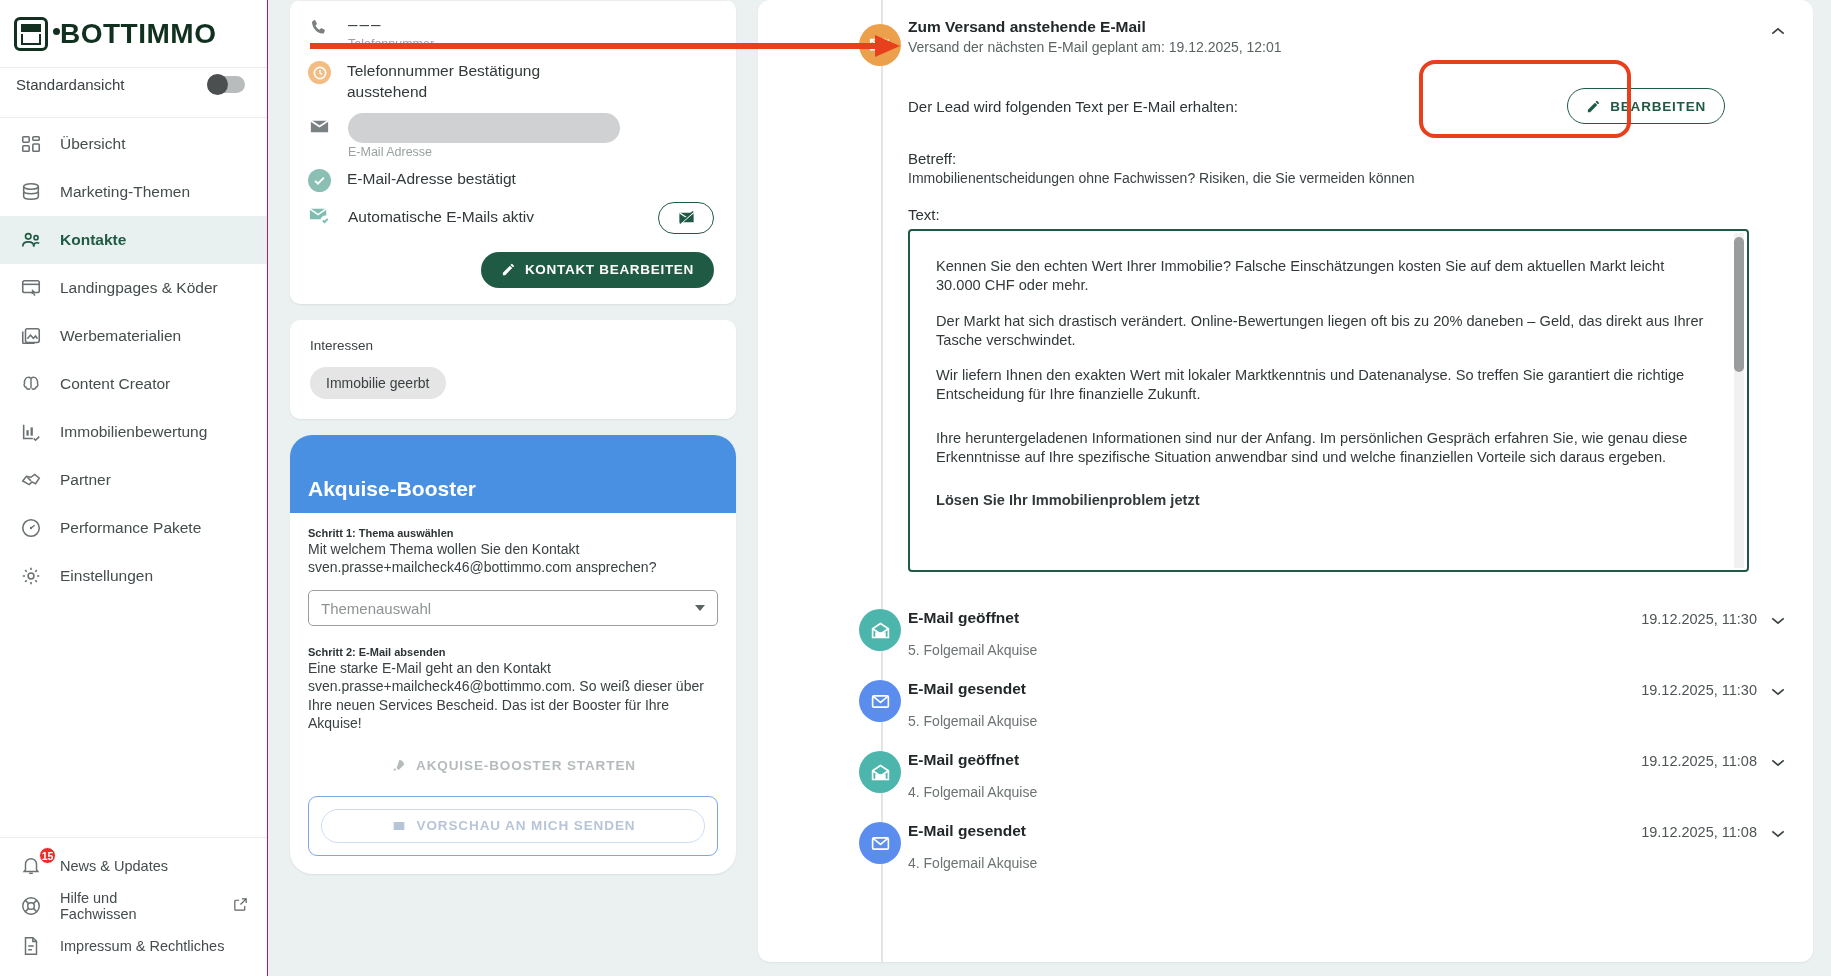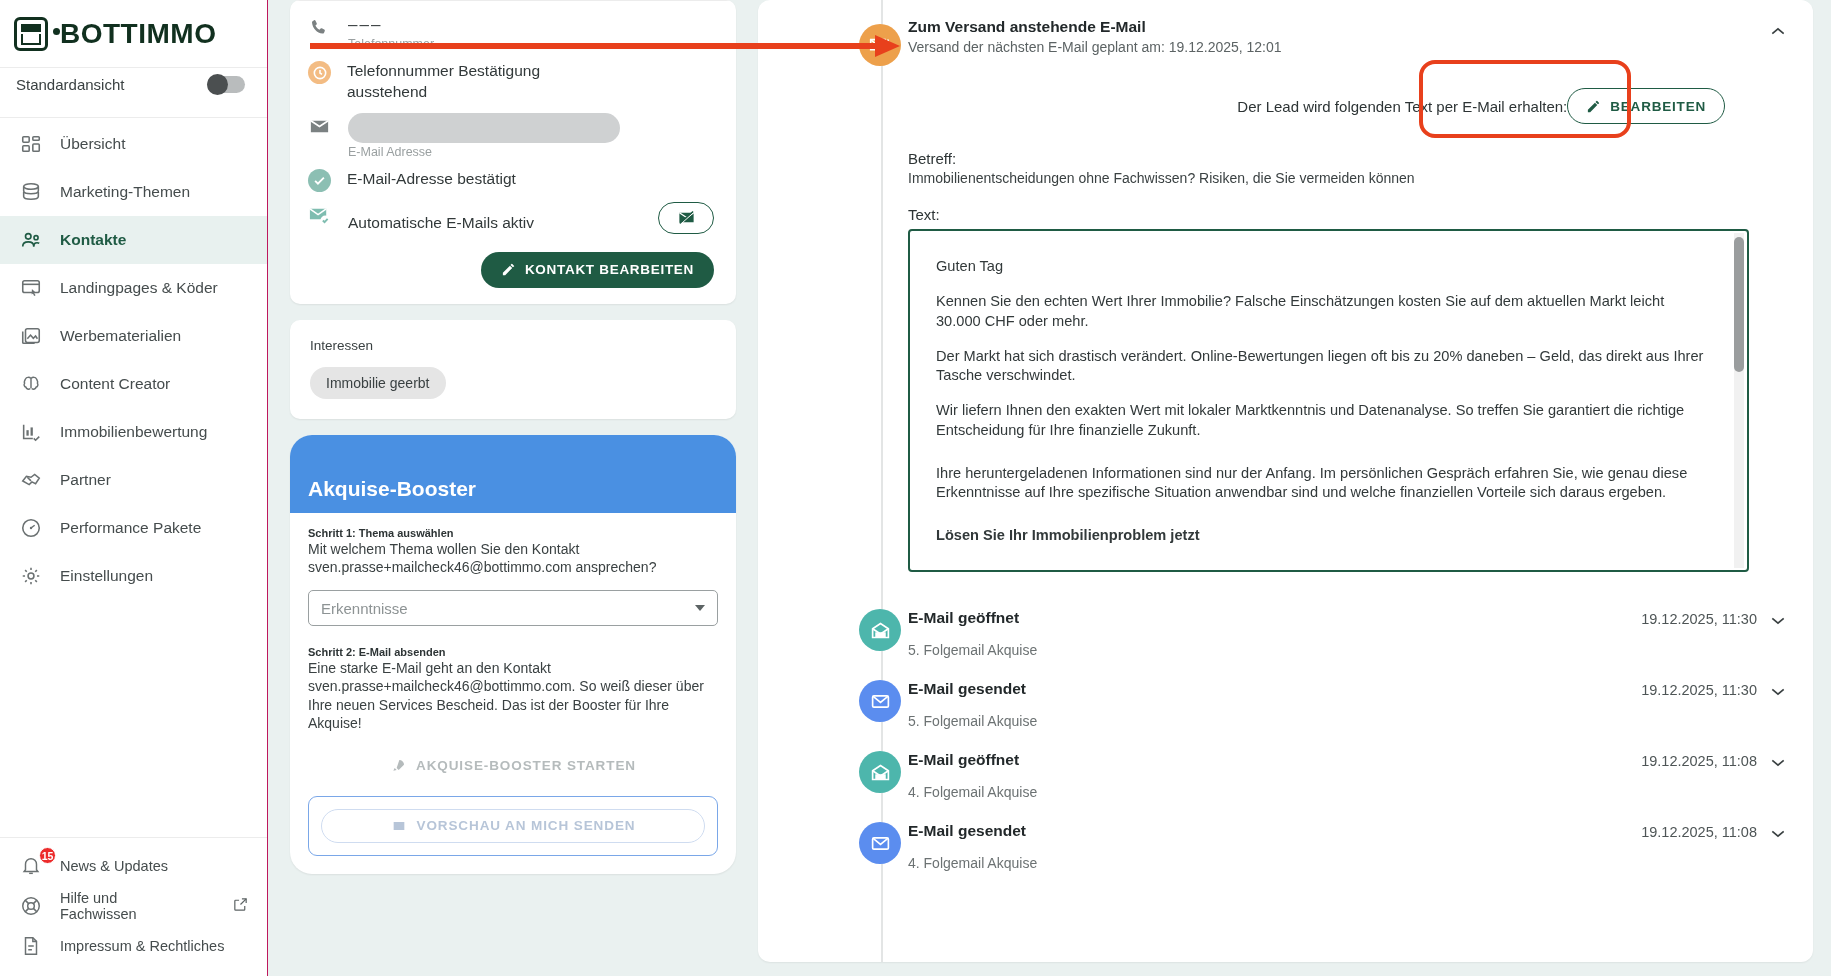--- a/index.html
+++ b/index.html
@@ -94,21 +94,21 @@
   .info-ico { width: 24px; height: 24px; flex: 0 0 24px; margin-top: 2px; }
   .info-ico svg { display: block; }
   .circ {
     width: 23px; height: 23px; border-radius: 50%; display: flex;
     align-items: center; justify-content: center; flex: 0 0 23px;
   }
   .dash-val { font-size: 17px; color: #3c4344; letter-spacing: 2px; }
   .sub-lbl { font-size: 12.5px; color: #9aa0a1; margin-top: 2px; }
   .info-txt { font-size: 15.5px; color: #32393a; line-height: 1.35; }
   .redact { width: 272px; height: 30px; border-radius: 15px; background: #cfd1d2; }
-  .row-flex { display: flex; align-items: flex-end; justify-content: space-between; width: 100%; }
+  .row-flex { display: flex; align-items: center; justify-content: space-between; width: 100%; }
   .ghost-pill {
     width: 56px; height: 32px; border: 1.4px solid #1f5b44; border-radius: 16px;
     display: flex; align-items: center; justify-content: center; cursor: pointer;
   }
   .btn-solid {
     background: #1f5b44; color: #fff; border: none; border-radius: 20px;
     height: 36px; padding: 0 20px; font-size: 13.5px; font-weight: bold;
     letter-spacing: .7px; display: inline-flex; align-items: center; gap: 9px;
     cursor: pointer; font-family: inherit;
   }
@@ -460,21 +460,21 @@
     </div>
 
     <div class="card booster-card">
       <div class="booster-head">
         <div class="booster-title">Akquise-Booster</div>
       </div>
       <div class="booster-body">
         <div class="step-t">Schritt 1: Thema auswählen</div>
         <div class="step-p">Mit welchem Thema wollen Sie den Kontakt sven.prasse+mailcheck46@bottimmo.com ansprechen?</div>
         <div class="select-box">
-          <span class="select-ph">Erkenntnisse</span>
+          <span class="select-ph">Themenauswahl</span>
           <span class="caret"></span>
         </div>
         <div class="step2">
           <div class="step-t">Schritt 2: E-Mail absenden</div>
           <div class="step-p">Eine starke E-Mail geht an den Kontakt sven.prasse+mailcheck46@bottimmo.com. So weiß dieser über Ihre neuen Services Bescheid. Das ist der Booster für Ihre Akquise!</div>
         </div>
         <div class="disabled-btn">
           <svg viewBox="0 0 24 24" width="16" height="16" fill="#b5bbbc">
               <path d="M14 3c4 0 7 3 7 7l-8 8-3-3zM5 19l2-4 3 3z"></path>
             </svg>
@@ -511,41 +511,40 @@
               <div class="email-head-txt">Zum Versand anstehende E-Mail</div>
               <div class="email-head-sub">Versand der nächsten E-Mail geplant am: 19.12.2025, 12:01</div>
             </div>
             <span class="chev" style="margin-top:4px; margin-right:4px">
               <svg viewBox="0 0 16 10" width="14" height="9" fill="none" stroke="#3a4142" stroke-width="1.9">
                   <path d="M1.5 7.5L8 2l6.5 5.5"></path>
                 </svg>
             </span>
           </div>
 
-          <div style="display:flex; align-items:center; justify-content:flex-end; margin-top:33px;">
+          <div style="display:flex; align-items:center; justify-content:space-between; margin-top:33px;">
             <div class="lead-line">Der Lead wird folgenden Text per E-Mail erhalten:</div>
             <button class="btn-outline" style="margin-right:64px">
               <svg viewBox="0 0 24 24" width="15" height="15" fill="#1f5b44">
                   <path d="M3 17.3V21h3.7L18 9.7 14.3 6zM20.7 7.3a1 1 0 000-1.4l-2.6-2.6a1 1 0 00-1.4 0L15.2 4.8 19 8.5z"></path>
                 </svg>
               <span>BEARBEITEN</span>
             </button>
           </div>
 
           <div style="margin-top:26px">
             <div class="betreff-lbl">Betreff:</div>
             <div class="betreff-val">Immobilienentscheidungen ohne Fachwissen? Risiken, die Sie vermeiden können</div>
           </div>
 
           <div style="margin-top:20px; padding-right:40px">
             <div class="text-lbl">Text:</div>
             <div class="mail-box">
               <div class="sbar"></div>
               <div class="sthumb"></div>
-              <p>Guten Tag</p>
               <p>Kennen Sie den echten Wert Ihrer Immobilie? Falsche Einschätzungen kosten Sie auf dem aktuellen Markt leicht 30.000 CHF oder mehr.</p>
               <p>Der Markt hat sich drastisch verändert. Online-Bewertungen liegen oft bis zu 20% daneben – Geld, das direkt aus Ihrer Tasche verschwindet.</p>
               <p>Wir liefern Ihnen den exakten Wert mit lokaler Marktkenntnis und Datenanalyse. So treffen Sie garantiert die richtige Entscheidung für Ihre finanzielle Zukunft.</p>
               <p style="margin-top:24px">Ihre heruntergeladenen Informationen sind nur der Anfang. Im persönlichen Gespräch erfahren Sie, wie genau diese Erkenntnisse auf Ihre spezifische Situation anwendbar sind und welche finanziellen Vorteile sich daraus ergeben.</p>
               <p class="b" style="margin-top:24px">Lösen Sie Ihr Immobilienproblem jetzt</p>
             </div>
           </div>
         </div>
       </div>
 

